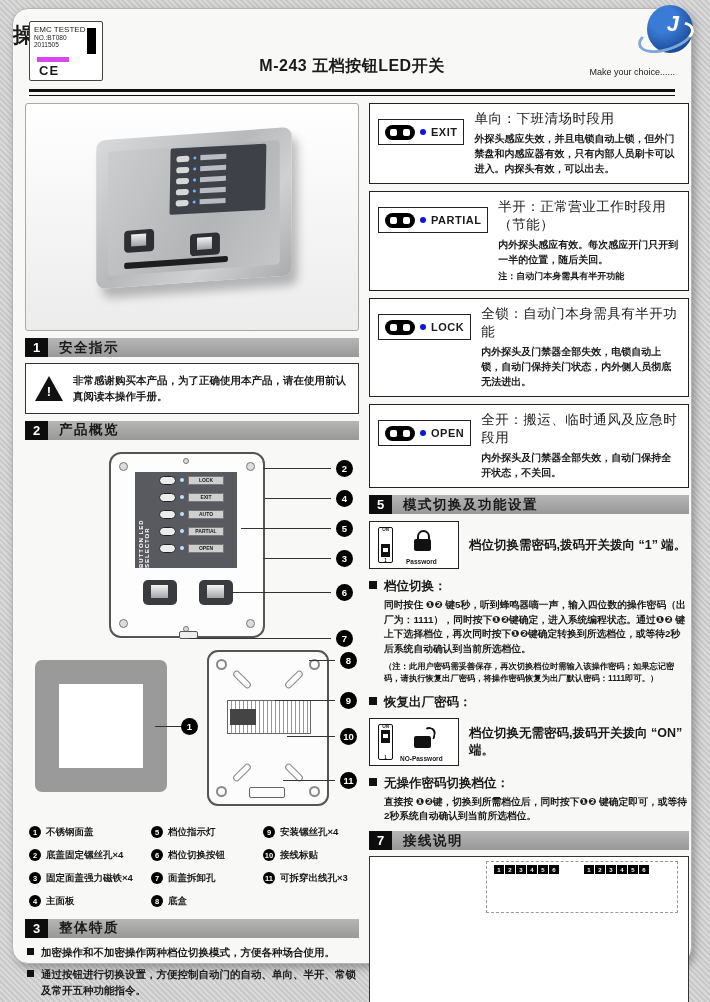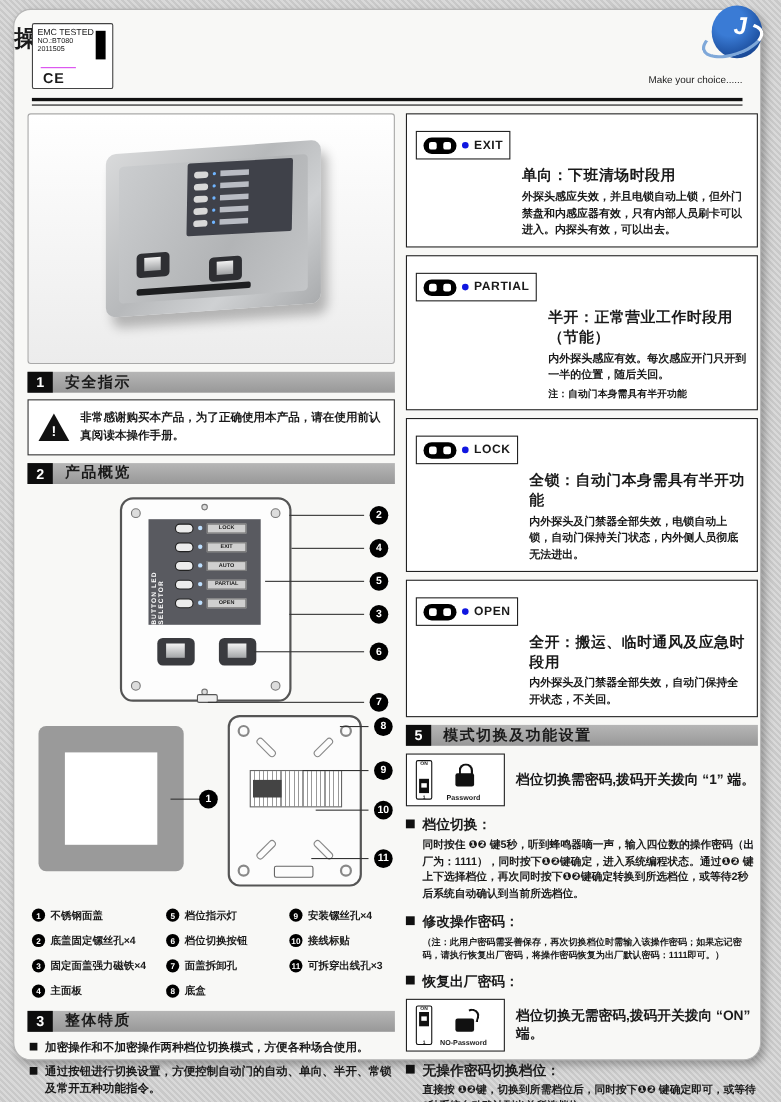--- a/index.html
+++ b/index.html
@@ -9,21 +9,21 @@
   .sheet{position:absolute;left:12px;top:8px;width:678px;height:954px;background:#f8f8f6;
          border:1px solid #b5b5b5;border-radius:16px;box-shadow:3px 4px 8px rgba(0,0,0,.3);}
   
   .hdr{position:relative;height:78px;}
   .emc{position:absolute;left:16px;top:12px;width:74px;height:60px;border:1px solid #444;
        background:#fff;border-radius:2px;padding:3px 4px;box-sizing:border-box;}
   .emc .l1{font-size:8px;font-weight:normal;}
   .emc .l2,.emc .l3{font-size:6.5px;}
   .emc-bar{position:absolute;right:6px;top:6px;width:9px;height:26px;background:#000;}
   .emc-ce{position:absolute;left:7px;bottom:2px;font-size:13px;font-weight:bold;letter-spacing:1px;
-          border-top:1px solid #d946ef;padding:1px 10px 0 2px;}
+          border-top:5px solid #d946ef;padding:1px 10px 0 2px;}
   .hd-title{text-align:left;font-size:21px;font-weight:bold;padding-top:12px;}
   .hd-sub{text-align:center;font-size:16px;font-weight:bold;margin-top:7px;letter-spacing:.5px;}
   .tagline{position:absolute;right:16px;top:58px;font-size:9px;color:#222;}
   .logo{position:absolute;right:-4px;top:-6px;width:52px;height:54px;}
   .logo .globe{position:absolute;right:2px;top:2px;width:46px;height:48px;border-radius:50%;
        background:radial-gradient(circle at 35% 30%,#3a7bd5 0 30%,#1d4f9e 70%,#123a7d 100%);}
   .logo .swoosh{position:absolute;right:0px;top:20px;width:52px;height:22px;border:3px solid #7fa8d9;
        border-radius:50%;border-top-color:transparent;border-right-color:#fff;transform:rotate(-18deg);}
   .logo .jmark{position:absolute;right:16px;top:8px;color:#fff;font-size:22px;font-weight:bold;font-style:italic;}
   .rule{margin:2px 16px 0;height:3px;border-top:3px solid #111;border-bottom:1px solid #111;}
@@ -100,21 +100,21 @@
   .feat .sq{flex:none;width:7px;height:7px;background:#111;margin-top:3px;}
   
   .mode{border:1px solid #222;background:#fff;display:flex;padding:6px 8px 7px;gap:10px;margin-bottom:7px;}
   .badge{border:1px solid #222;height:24px;display:flex;align-items:center;padding:0 6px;gap:5px;
          margin-top:9px;flex:none;background:#fff;}
   .bpill{width:30px;height:15px;background:#000;border-radius:8px;position:relative;}
   .bpill:before,.bpill:after{content:"";position:absolute;top:4px;width:7px;height:7px;background:#fff;border-radius:2px;}
   .bpill:before{left:5px;} .bpill:after{right:5px;}
   .bdot{width:6px;height:6px;border-radius:50%;background:#1016e0;}
   .blab{font-size:11px;font-weight:bold;letter-spacing:.5px;}
-  .mode-title{font-size:13.5px;font-weight:bold;margin-bottom:3px;letter-spacing:.5px;margin-top:41px;}
+  .mode-title{font-size:13.5px;font-weight:normal;margin-bottom:3px;letter-spacing:.5px;}
   .mode-body{font-size:10px;font-weight:bold;line-height:1.5;}
   .mode-note{font-size:9px;font-weight:bold;margin-top:3px;}
   
   .pwrow{display:flex;align-items:center;gap:10px;margin:7px 0 4px;}
   .pwbox{width:88px;height:46px;border:1px solid #222;background:#fff;position:relative;flex:none;}
   .dip{position:absolute;left:8px;top:5px;width:15px;height:36px;border:1.5px solid #111;border-radius:2px;box-sizing:border-box;}
   .dip .kt{position:absolute;left:0;right:0;text-align:center;font-size:4.5px;font-weight:bold;top:-1px;}
   .dip .kb{position:absolute;left:0;right:0;text-align:center;font-size:4.5px;font-weight:bold;bottom:-1px;}
   .dip .kn{position:absolute;left:1.5px;width:9px;height:13px;background:#111;}
   .dip .kn i{position:absolute;left:2px;top:4px;width:5px;height:4px;background:#fff;display:block;}
@@ -142,20 +142,21 @@
 
   <div class="hdr">
     <div class="emc">
       <div class="l1">EMC TESTED</div>
       <div class="l2">NO.:BT080</div>
       <div class="l3">2011505</div>
       <div class="emc-bar"></div>
       <div class="emc-ce">CE</div>
     </div>
     <div class="hd-title">操作指南</div>
+    <div class="hd-sub">M-243 五档按钮LED开关</div>
     <div class="tagline">Make your choice......</div>
     <div class="logo">
       <div class="globe"></div>
       <div class="swoosh"></div>
       <div class="jmark">J</div>
     </div>
   </div>
   <div class="rule"></div>
 
   <div class="cols">
@@ -440,24 +441,20 @@
         </div>
         <div class="pwtext">档位切换需密码,拨码开关拨向 “1” 端。</div>
       </div>
 
       <div class="sub-t">
           <span class="sq"></span>
           <span>档位切换：</span>
         </div>
       <div class="sub-b">同时按住 ❶❷ 键5秒，听到蜂鸣器嘀一声，输入四位数的操作密码（出厂为：1111），同时按下❶❷键确定，进入系统编程状态。通过❶❷ 键上下选择档位，再次同时按下❶❷键确定转换到所选档位，或等待2秒后系统自动确认到当前所选档位。</div>
 
-      <div class="sub-t">
-          <span class="sq"></span>
-          <span>修改操作密码：</span>
-        </div>
       <div class="sub-note">（注：此用户密码需妥善保存，再次切换档位时需输入该操作密码；如果忘记密码，请执行恢复出厂密码，将操作密码恢复为出厂默认密码：1111即可。）</div>
 
       <div class="sub-t">
           <span class="sq"></span>
           <span>恢复出厂密码：</span>
         </div>
 
       <div class="pwrow">
         <div class="pwbox">
           <div class="dip up">

